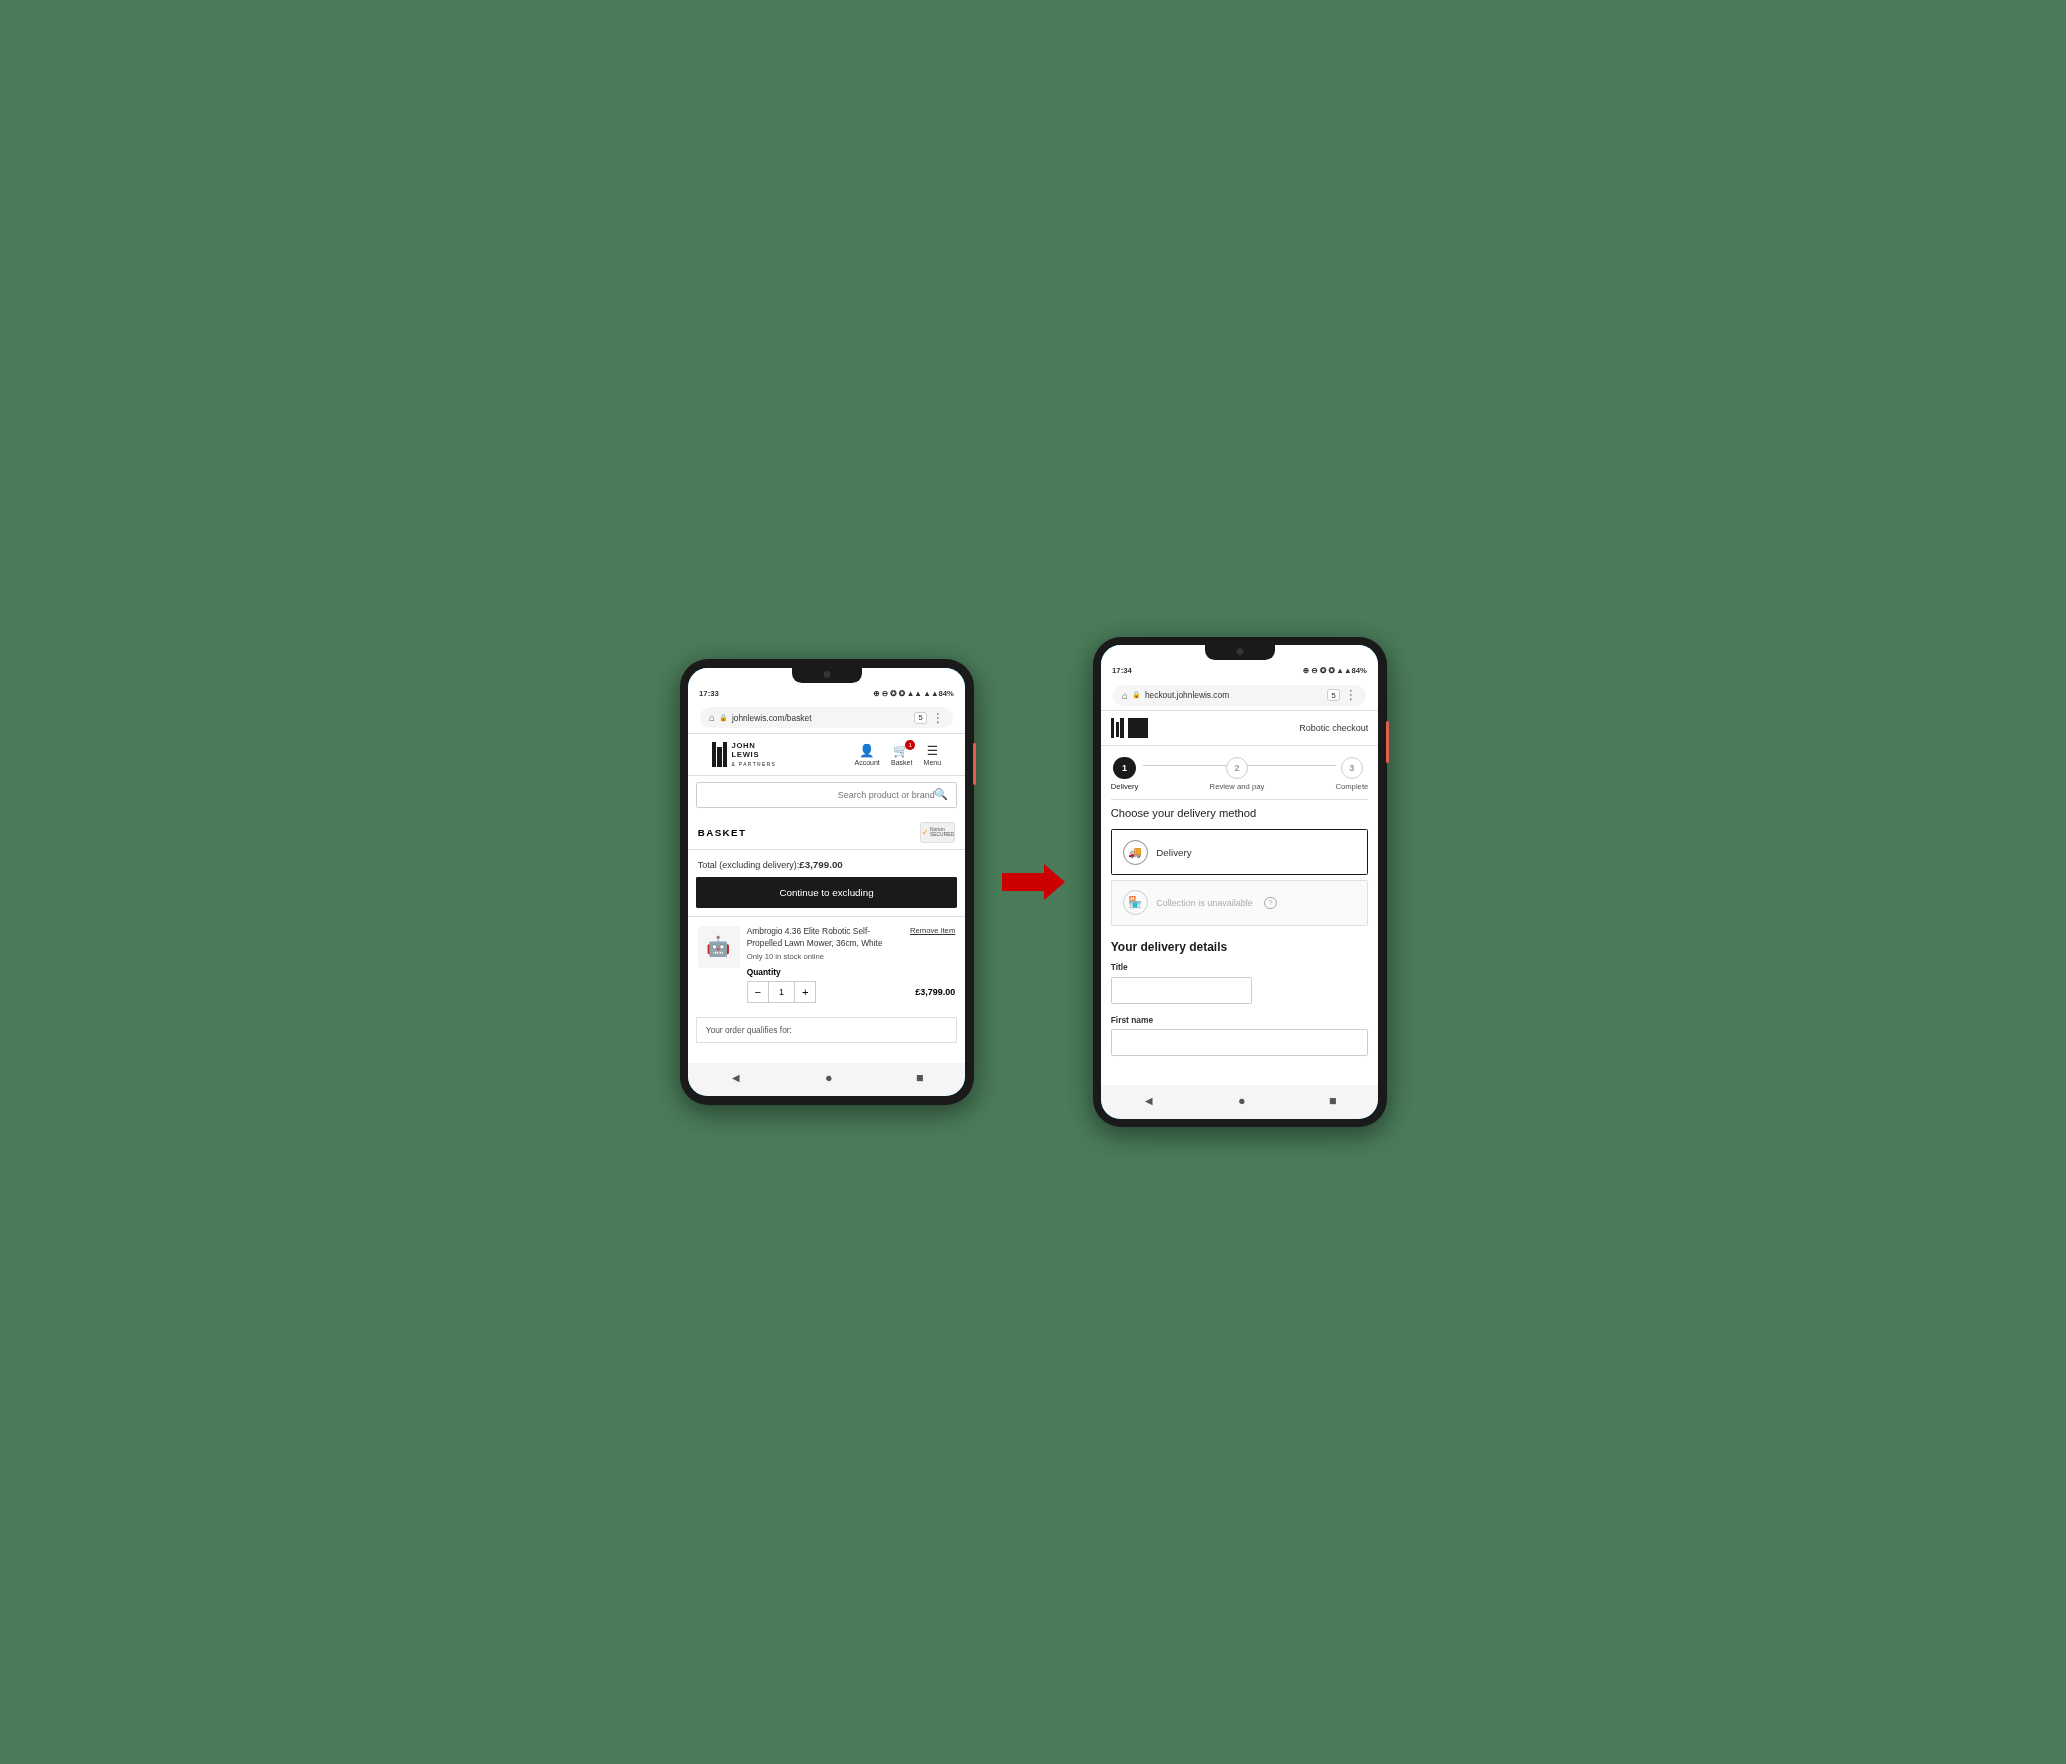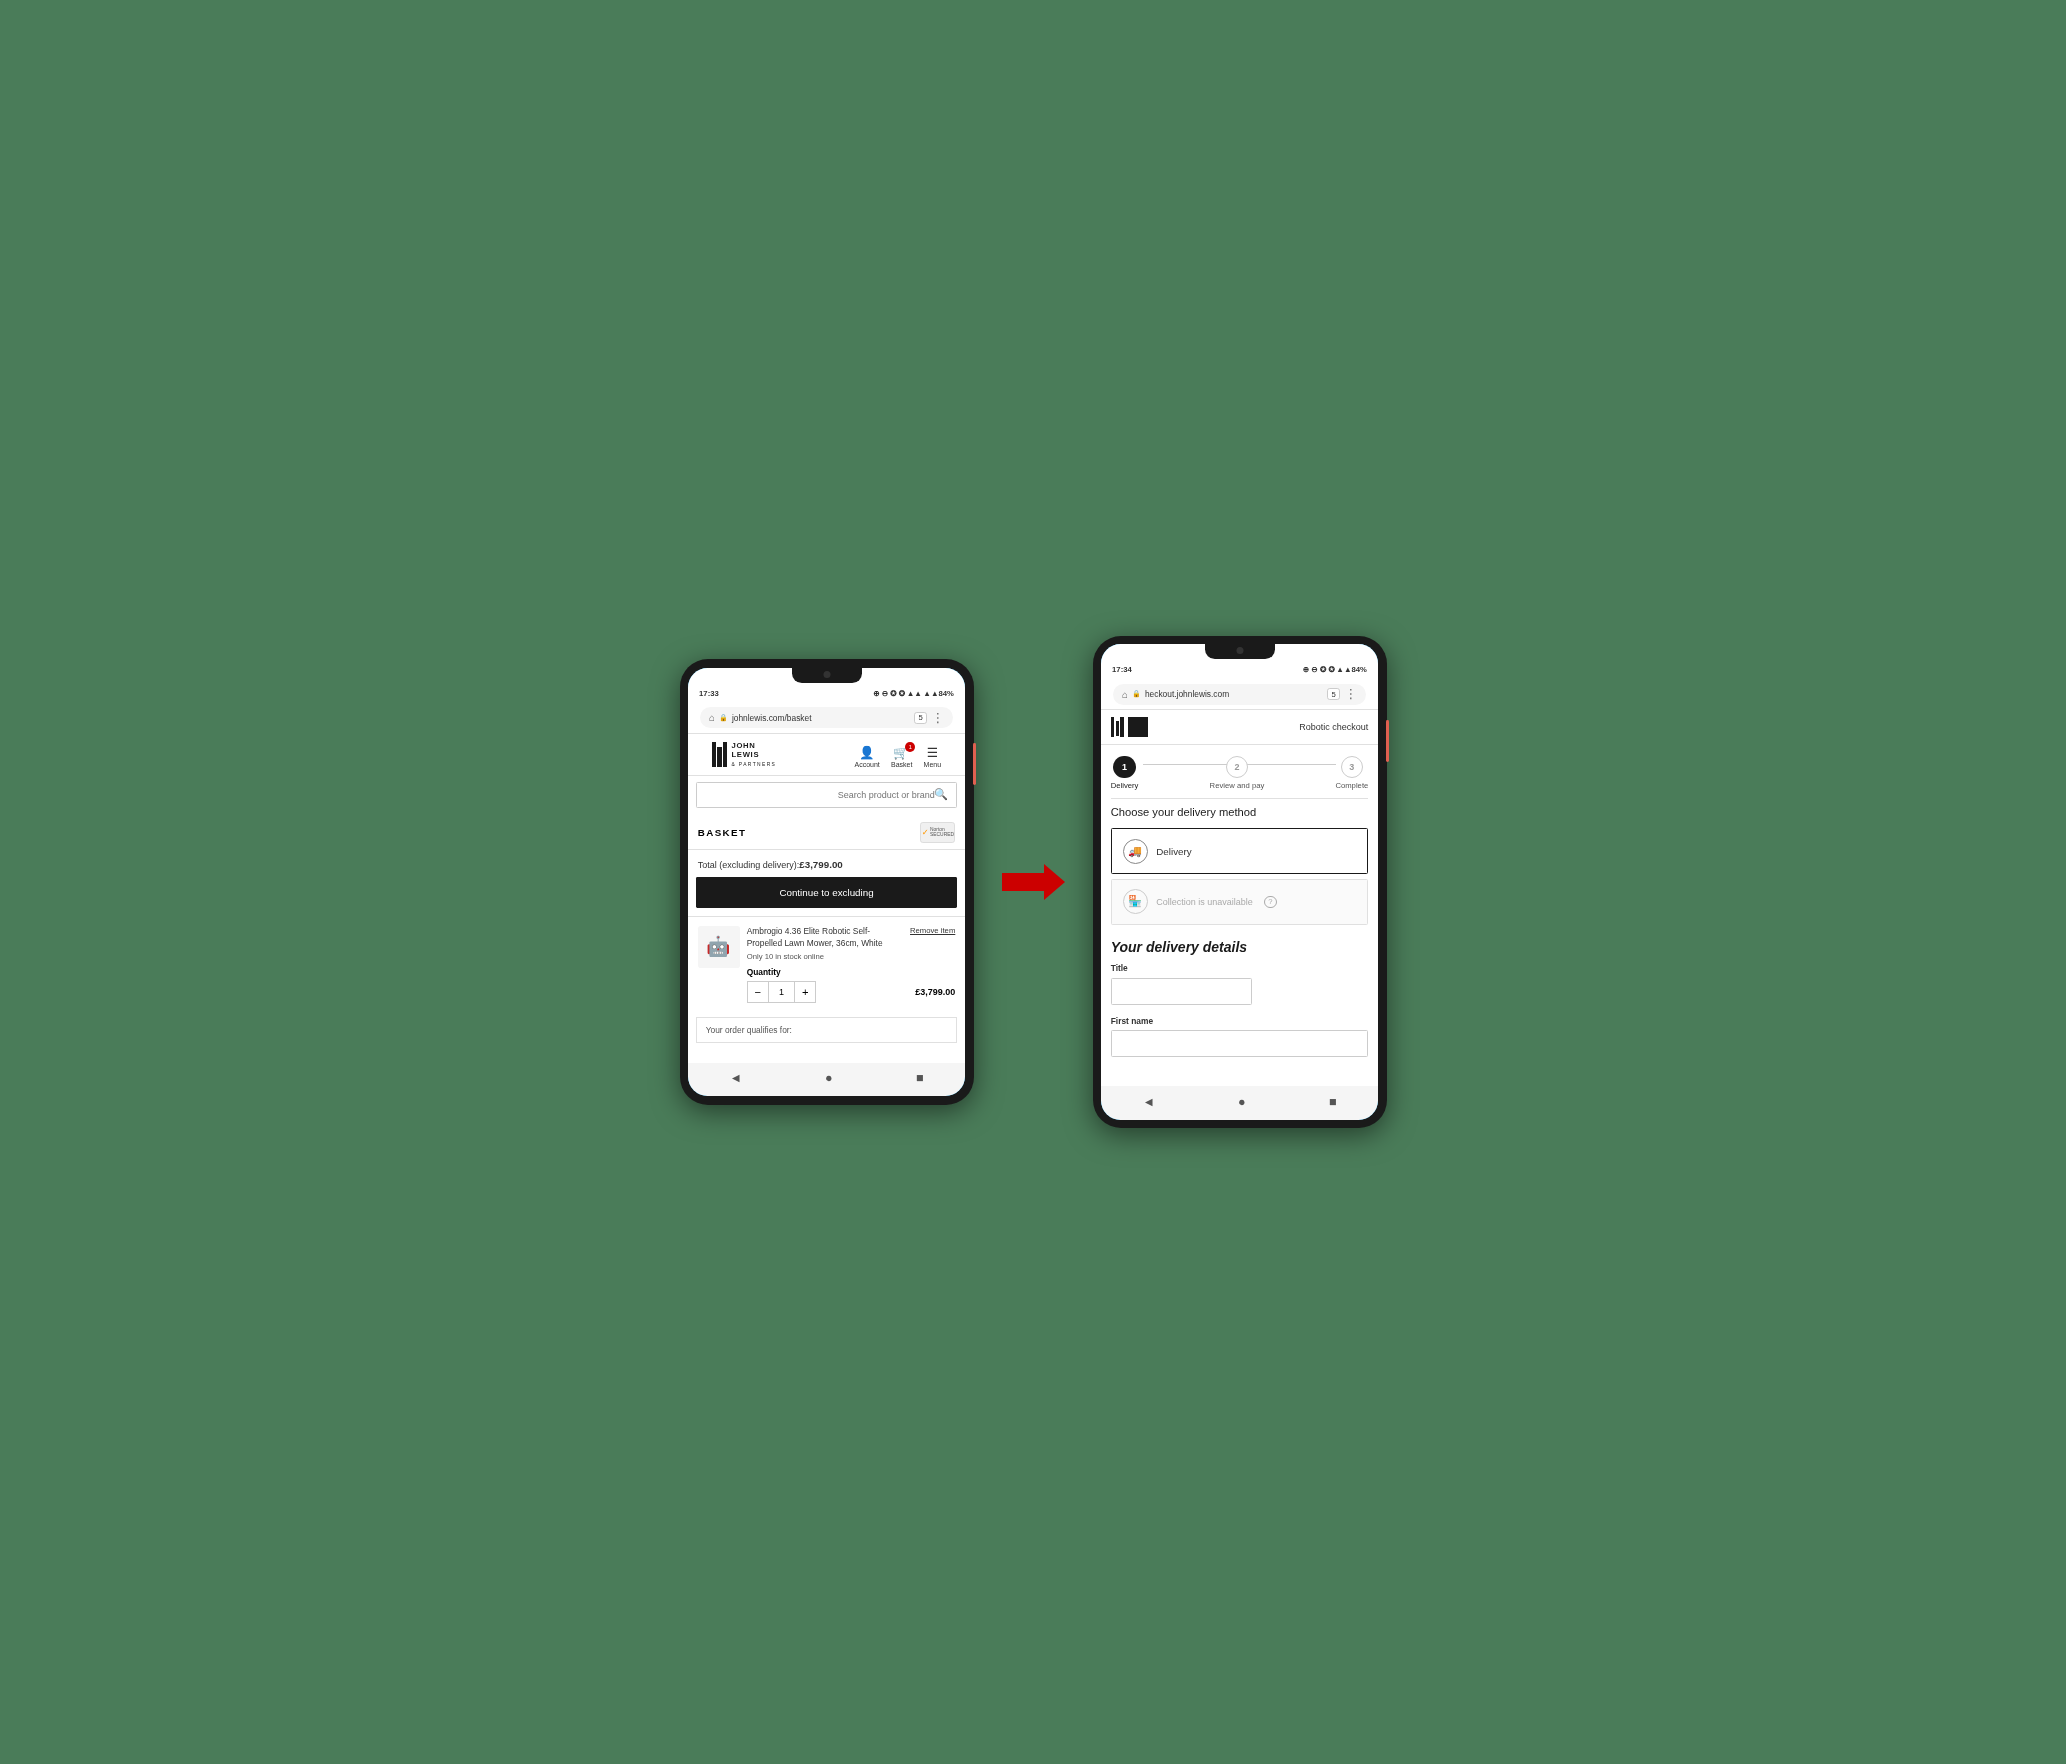--- a/index.html
+++ b/index.html
@@ -94,21 +94,21 @@
     }
     
     .page-content {
       background: white;
       overflow-y: auto;
       max-height: 491px;
     }
     
     .jl-header {
       display: flex;
-      align-items: flex-end;
+      align-items: center;
       justify-content: space-between;
       padding: 7px 24px;
       border-bottom: 0.7px solid #e0e0e0;
     }
     .jl-logo {
       display: flex;
       align-items: center;
       gap: 0;
     }
     .logo-bars {
@@ -428,25 +428,24 @@
       border-radius: 50%;
       display: flex;
       align-items: center;
       justify-content: center;
       font-size: 7.7px;
       color: #aaa;
       margin-left: 2.8px;
     }
     
     .details-title {
-      font-size: 14px;
+      font-size: 12px;
       font-weight: 600;
       padding: 9.8px 9.8px 5.6px;
       color: #1a1a1a;
-      font-style: italic;
     }
     .form-field {
       padding: 2.8px 9.8px 8.4px;
     }
     .field-label {
       font-size: 8.4px;
       color: #333;
       margin-bottom: 4.2px;
       font-weight: 600;
     }

